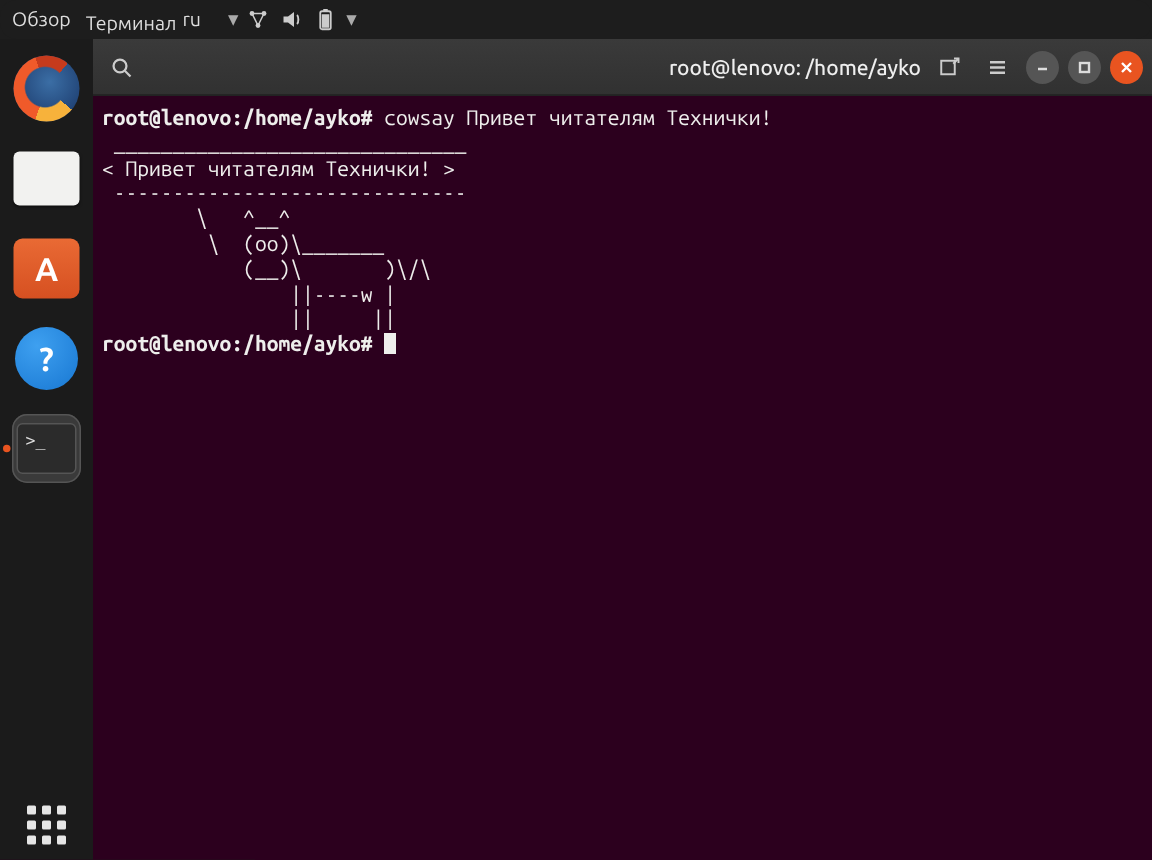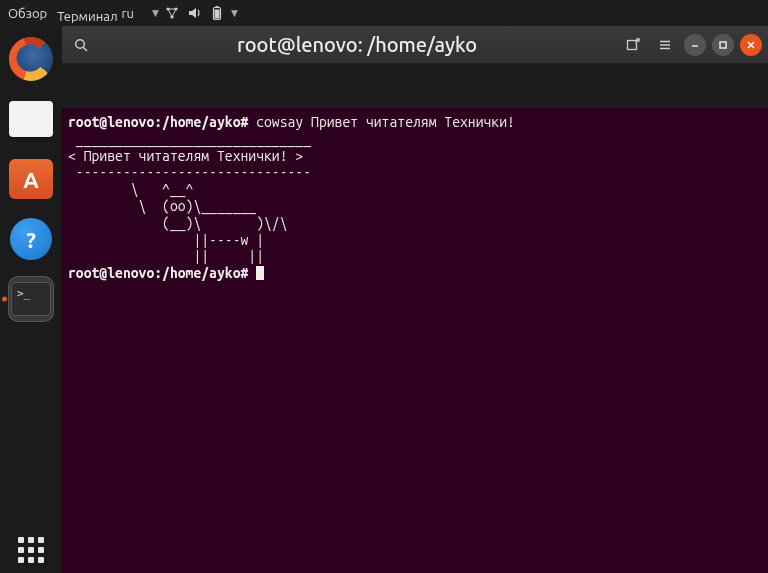--- a/index.html
+++ b/index.html
@@ -41,29 +41,29 @@
   
   .term-ic { width:40px; height:34px; background:#2b2b2b; border:1px solid #555; border-radius:4px; display:flex; align-items:flex-start; padding:4px 5px;}
   .term-ic span { color:#e0e0e0; font-family:monospace; font-size:11px;}
 
   
   .workspace { position:absolute; left:62px; top:26px; right:0; bottom:0; }
   .window { position:absolute; inset:0; display:flex; flex-direction:column; }
 
   .titlebar { height:38px; background:linear-gradient(#3a3a3a,#313131); border-bottom:1px solid #222; display:flex; align-items:center; color:#ddd; padding:0 6px; gap:6px; }
   .titlebar .tb-group-left, .titlebar .tb-group-right { display:flex; align-items:center; gap:6px; }
-  .titlebar .tb-title { flex:1; text-align:center; font-weight:500; font-size:20px; color:#eee; }
+  .titlebar .tb-title { flex:1; text-align:right; font-weight:500; font-size:14px; color:#eee; }
   .tb-btn { width:26px; height:26px; border-radius:4px; display:flex; align-items:center; justify-content:center; }
   .tb-btn svg { fill:#ccc; }
   .tb-circ { width:22px; height:22px; border-radius:50%; background:#555; display:flex; align-items:center; justify-content:center; }
   .tb-circ svg { stroke:#ddd; stroke-width:1.6; fill:none; }
   .tb-close { background:#e95420; }
   .tb-close svg { stroke:#fff; }
 
-  .term-body { flex:1; background:#2c001e; color:#eeeeec; font-family: "Ubuntu Mono","DejaVu Sans Mono",monospace; font-size:14px; line-height:1.2; padding:6px 6px; white-space:pre; overflow:hidden;margin-top:44px; }
+  .term-body { flex:1; background:#2c001e; color:#eeeeec; font-family: "Ubuntu Mono","DejaVu Sans Mono",monospace; font-size:14px; line-height:1.2; padding:6px 6px; white-space:pre; overflow:hidden; }
   .term-body .prompt { color:#eeeeec; font-weight:600; }
   .cursor { display:inline-block; width:8px; height:14px; background:#eeeeec; vertical-align:-2px; }
 </style>
 </head>
 <body>
 
 <div class="top-panel">
   <div class="tp-left">
     <div>Обзор</div>
     <div class="menu-app">

